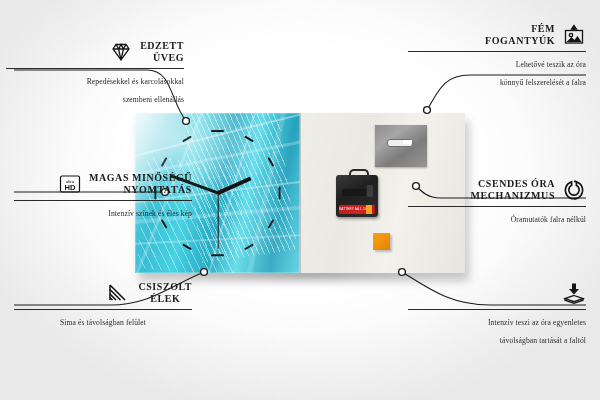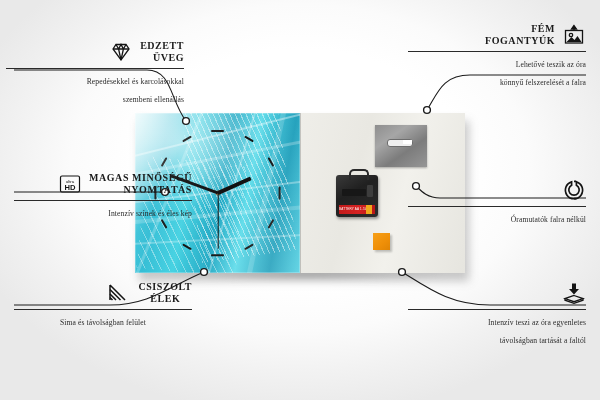--- a/index.html
+++ b/index.html
@@ -276,20 +276,22 @@
   </div>
 
   <div class="callout right" style="left:408px;top:178px;width:178px;text-align:right;">
     <div class="head">
       <span class="icon">
         <svg viewBox="0 0 24 24" fill="none" stroke="currentColor" stroke-width="1.7">
           <path d="M12 3.4 L14.2 3.4 M12 20.6 L14.2 20.6"></path>
           <path d="M9.6 3.9 A8.6 8.6 0 1 0 14.4 3.9 L14.4 7.3 A5.2 5.2 0 1 1 9.6 7.3 Z"></path>
         </svg>
       </span>
+      <span class="title">CSENDES ÓRA
+MECHANIZMUS</span>
     </div>
     <div class="rule"></div>
     <div class="desc">Óramutatók falra nélkül</div>
   </div>
 
   <div class="callout right" style="left:408px;top:281px;width:178px;text-align:right;">
     <div class="head">
       <span class="icon">
         <svg viewBox="0 0 24 24" fill="none" stroke="currentColor" stroke-width="1.3">
           <path d="M10 2.5 L14 2.5 L14 8 L17 8 L12 13.5 L7 8 L10 8 Z" fill="currentColor" stroke="none"></path>

